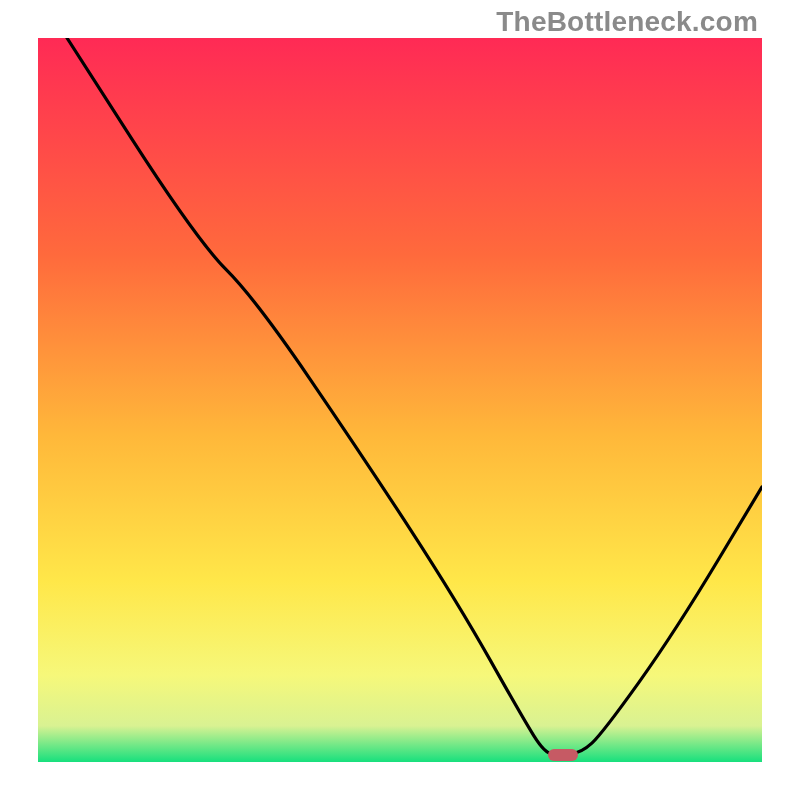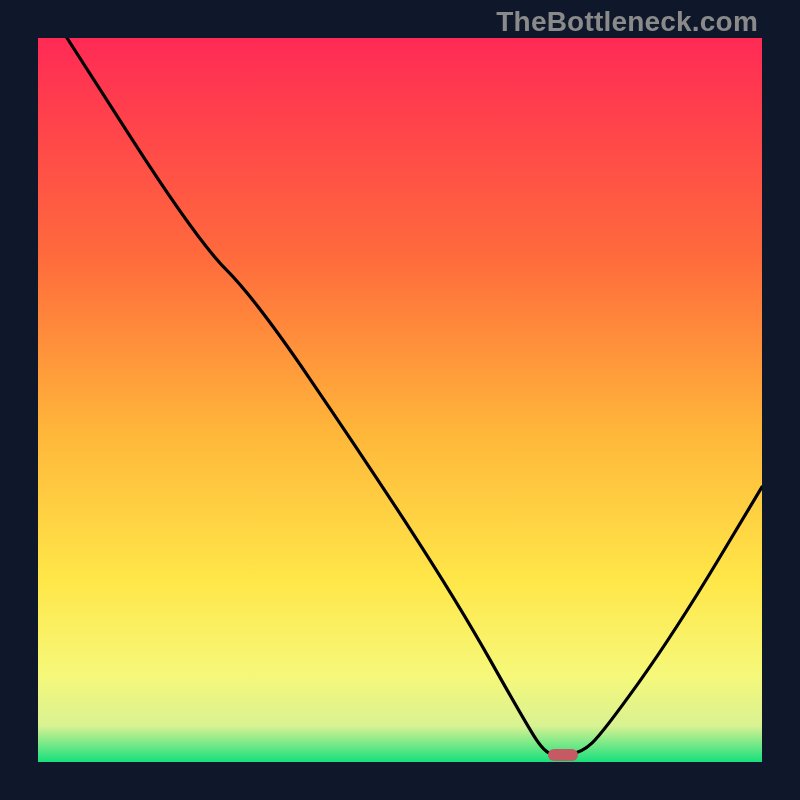--- a/index.html
+++ b/index.html
@@ -9,21 +9,21 @@
     height: 800px;
     background: #000;
     overflow: hidden;
   }
   .frame {
     position: absolute;
     left: 0;
     top: 0;
     width: 800px;
     height: 800px;
-    background: #0f172a;
+    background: #ffffff;
   }
   .plot {
     position: absolute;
     left: 38px;
     top: 38px;
     width: 724px;
     height: 724px;
   }
   .gradient {
     position: absolute;

